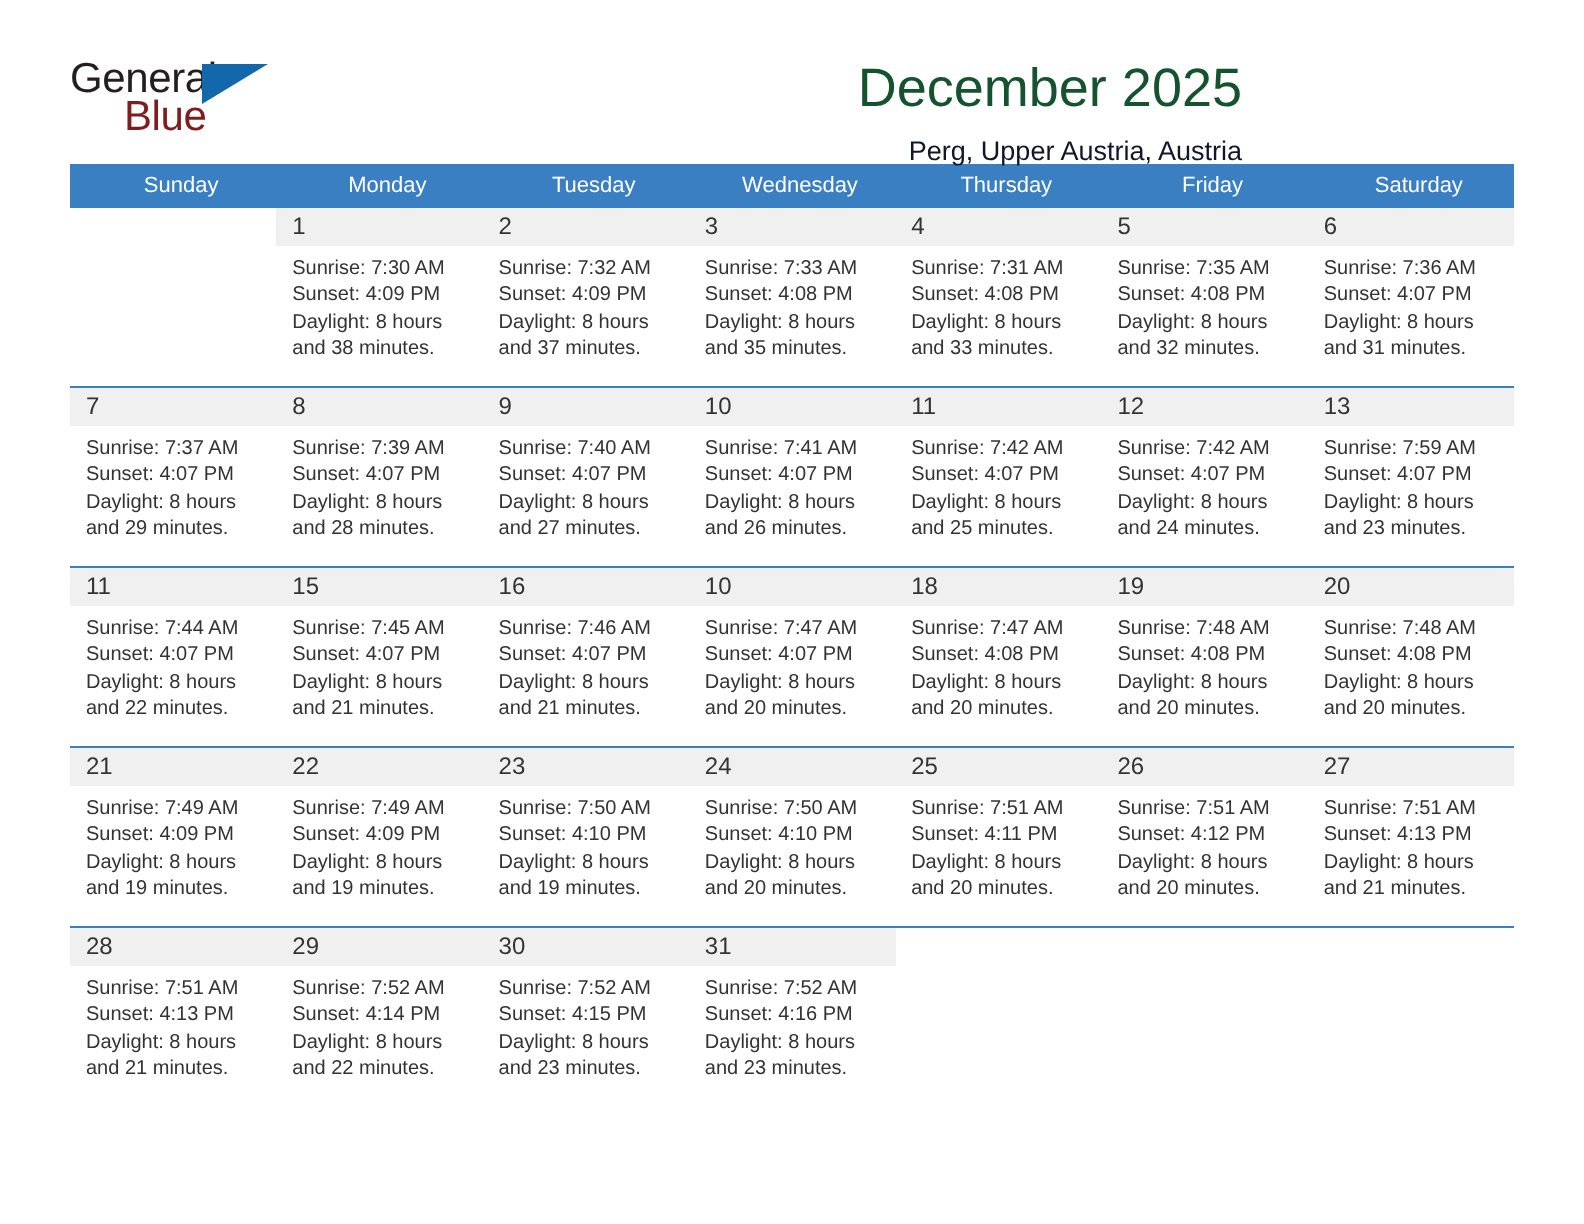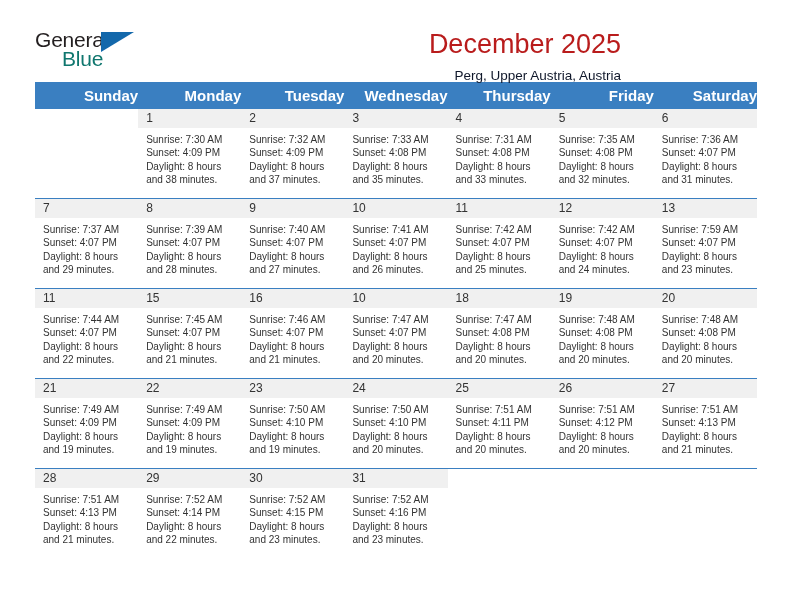--- a/index.html
+++ b/index.html
@@ -44,40 +44,40 @@
     letter-spacing: -0.2px;
     color: #231f20;
     font-family: "Liberation Sans", sans-serif;
   }
   .brand-blue {
     position: absolute;
     left: 27px;
     top: 19px;
     font-size: 21px;
     letter-spacing: -0.2px;
-    color: #0f766e;
+    color: #7f1d1d;
     font-family: "Liberation Sans", sans-serif;
   }
   .brand-tri {
     position: absolute;
     left: 66px;
     top: 4px;
     width: 0;
     height: 0;
     border-left: 33px solid #1368ab;
     border-bottom: 20px solid transparent;
   }
   .titles {
     text-align: right;
     flex: 1 1 auto;
     padding-top: 0px;
   }
   .month-title {
     font-size: 27px;
-    color: #b91c1c;
+    color: #14532d;
     line-height: 32px;
     font-weight: normal;
     margin: 0;
   }
   .location {
     font-size: 13.5px;
     color: #0f172a;
     line-height: 20px;
     margin-top: 6px;
   }
@@ -85,23 +85,23 @@
   
   .calendar {
     width: 722px;
     border-collapse: collapse;
     table-layout: fixed;
     margin-top: 10px;
   }
   .calendar th {
     background: #3a7fc1;
     color: #ffffff;
-    font-weight: bold;
-    font-size: 15px;
-    text-align: right;
+    font-weight: normal;
+    font-size: 11px;
+    text-align: center;
     padding: 5px 0 5px 8px;
     height: 21px;
     border: none;
   }
   .weekrow > td {
     vertical-align: top;
     padding: 0;
     border-top: 1px solid #3a7fc1;
     height: 89px;
   }

